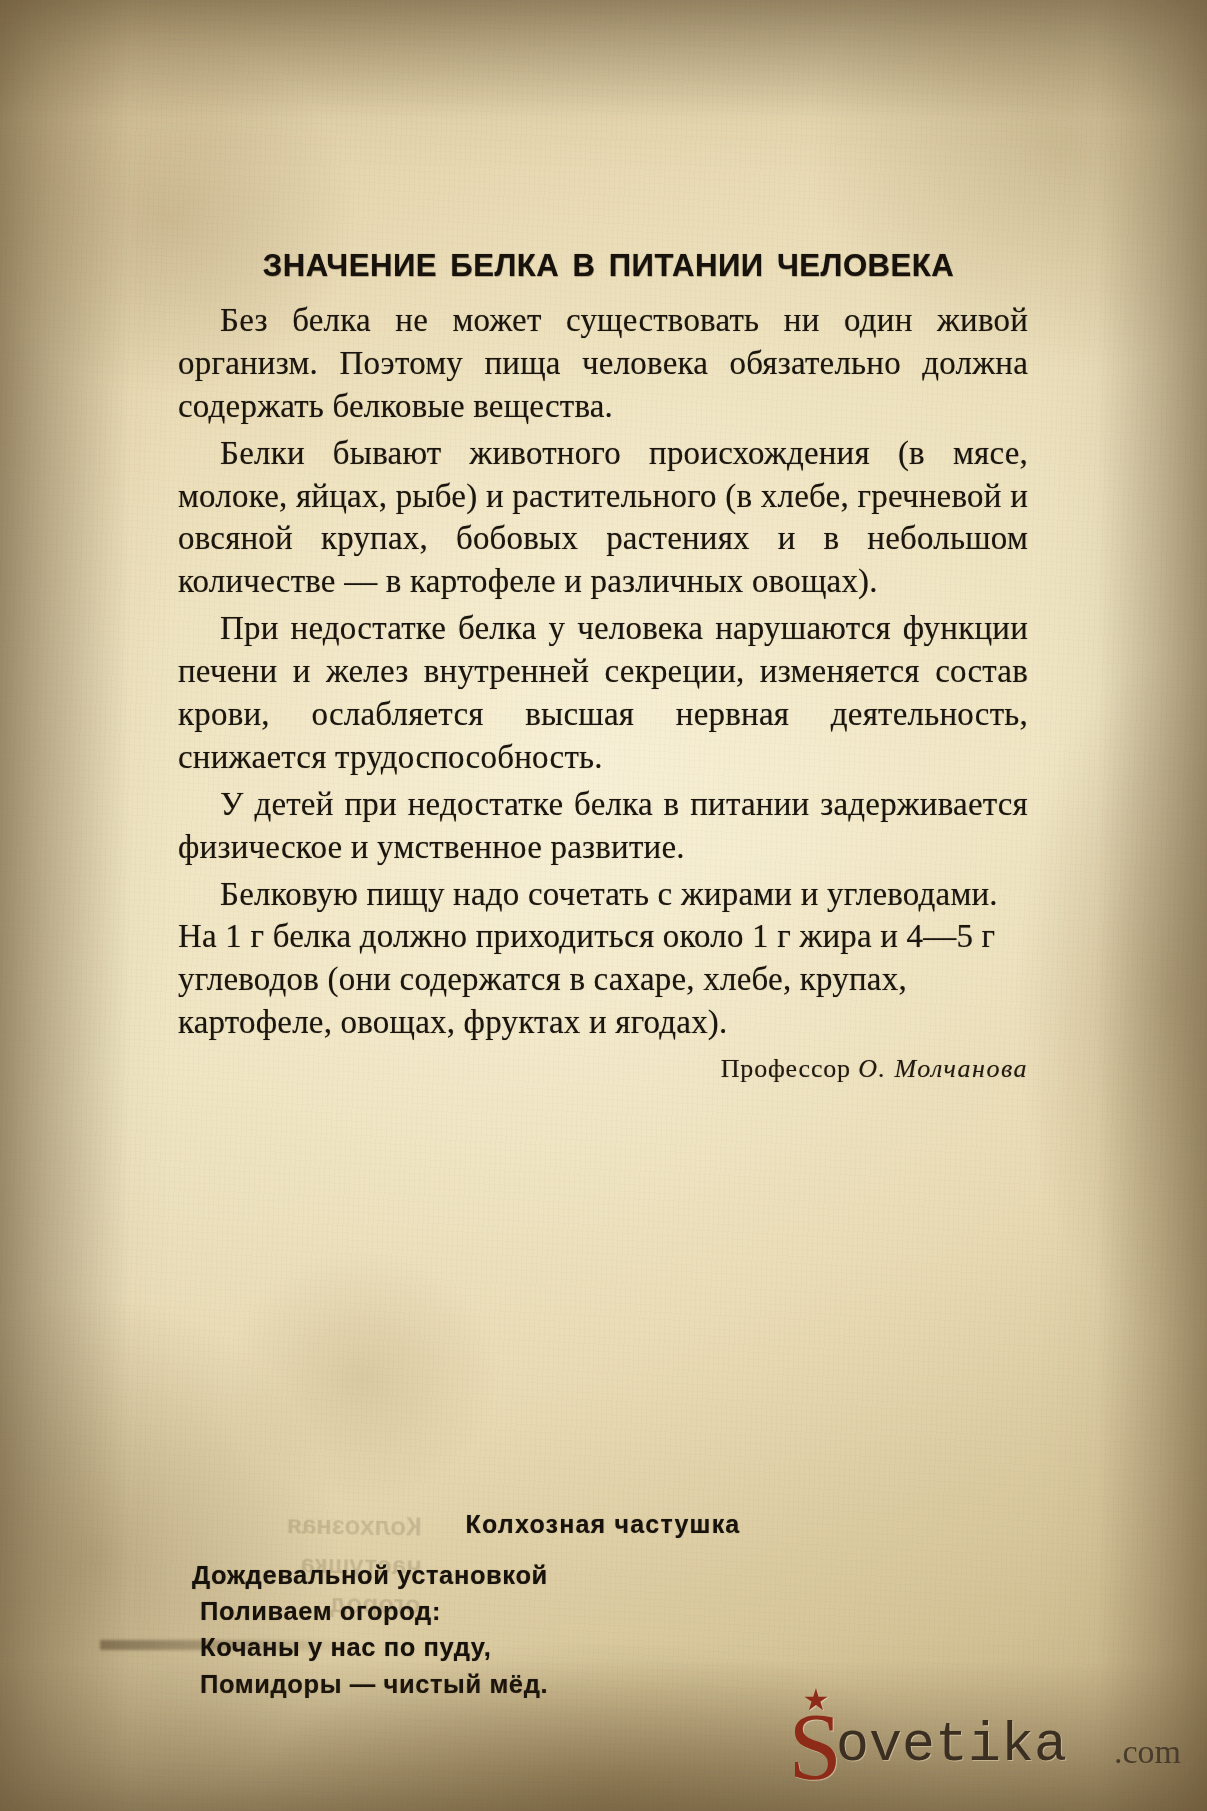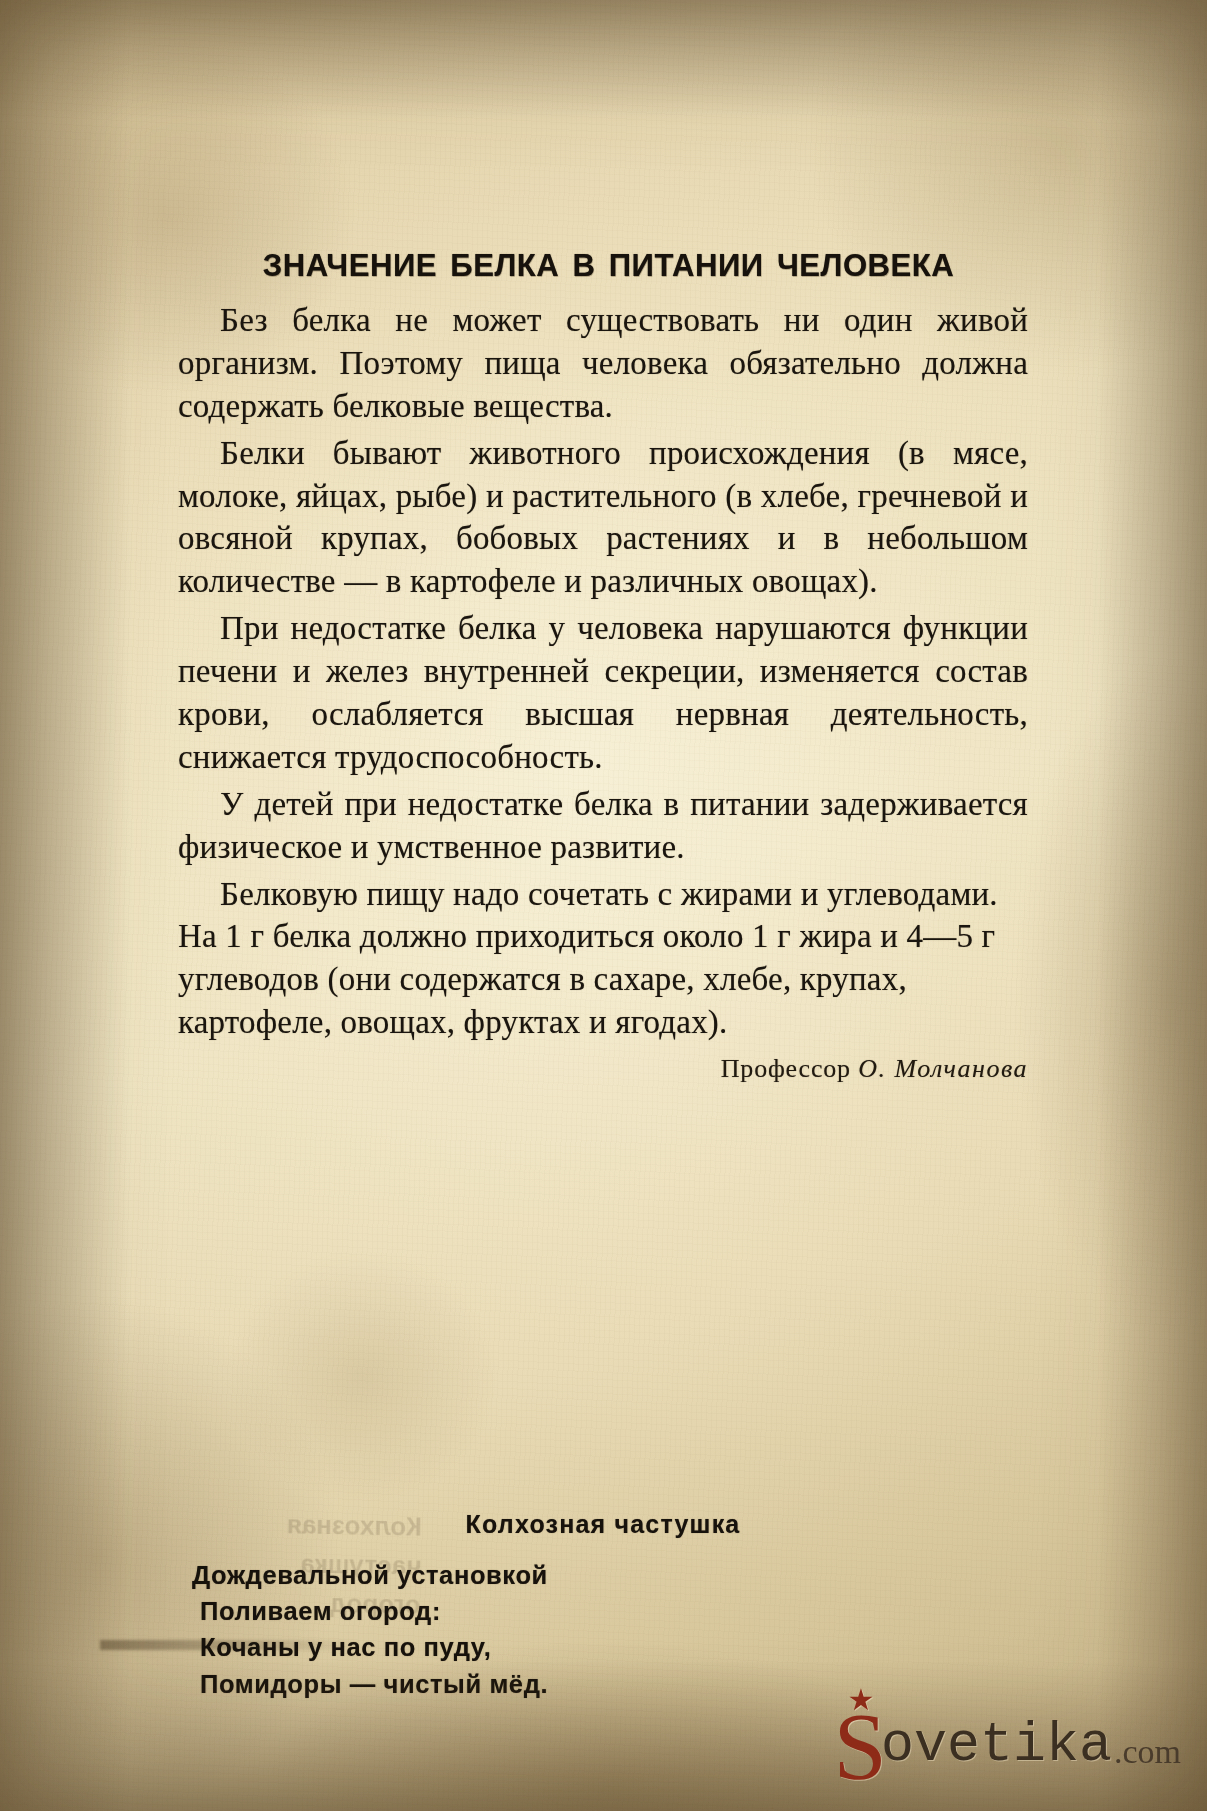--- a/index.html
+++ b/index.html
@@ -189,20 +189,21 @@
     padding-bottom: 12px;
     text-shadow: 1px 1px 0 rgba(255,240,210,0.4);
     margin-top: 13px;
   }
   .wm-com {
     font-family: "Liberation Serif", "DejaVu Serif", serif;
     font-size: 34px;
     color: #4a3c2c;
     padding-bottom: 14px;
     padding-left: 2px;
+    margin-left: 45px;
   }
   
   .edge-top {
     position: absolute; left: 0; right: 0; top: 0; height: 120px;
     background: linear-gradient(180deg, rgba(80,62,34,0.35), rgba(80,62,34,0));
     pointer-events: none;
   }
   .edge-bottom {
     position: absolute; left: 0; right: 0; bottom: 0; height: 150px;
     background: linear-gradient(0deg, rgba(80,62,34,0.40), rgba(80,62,34,0));

